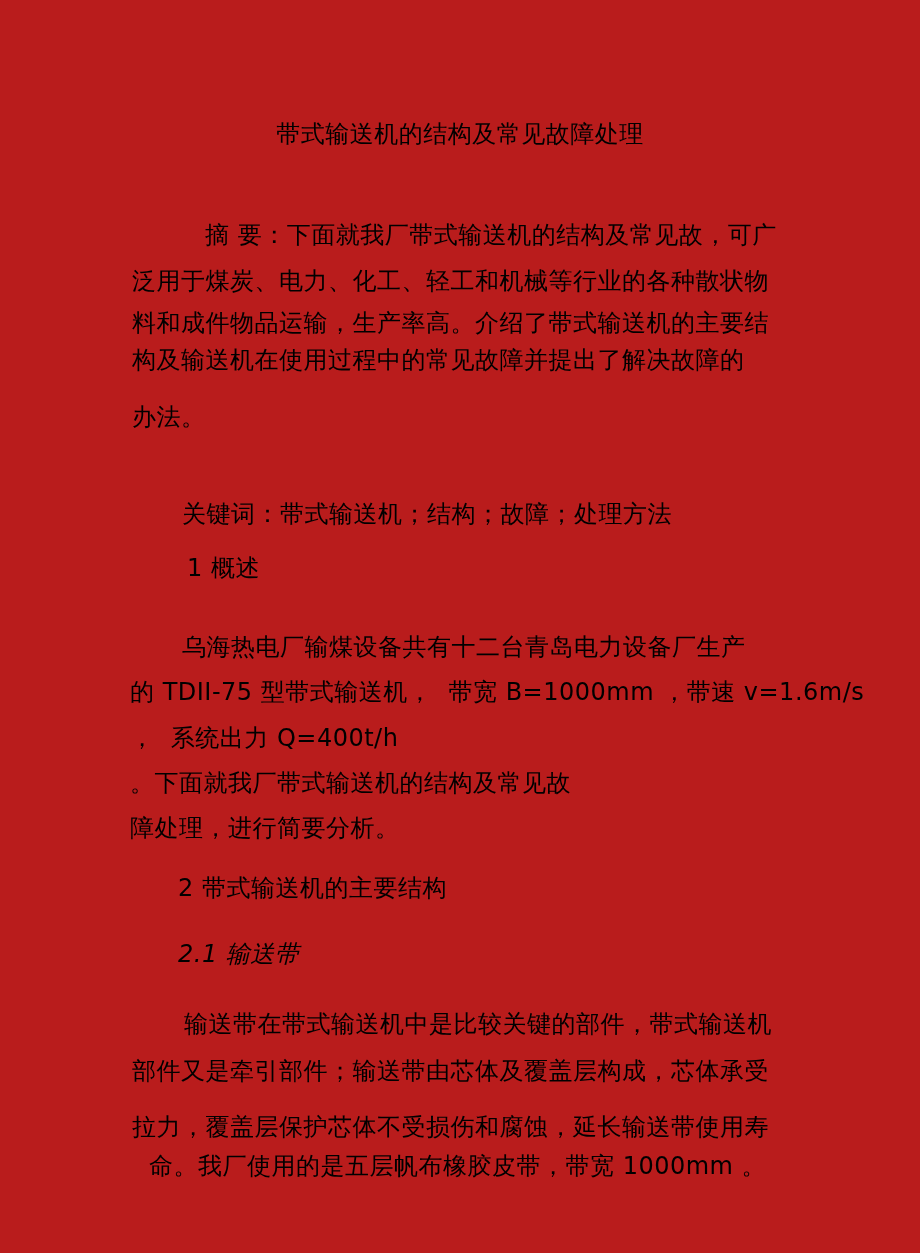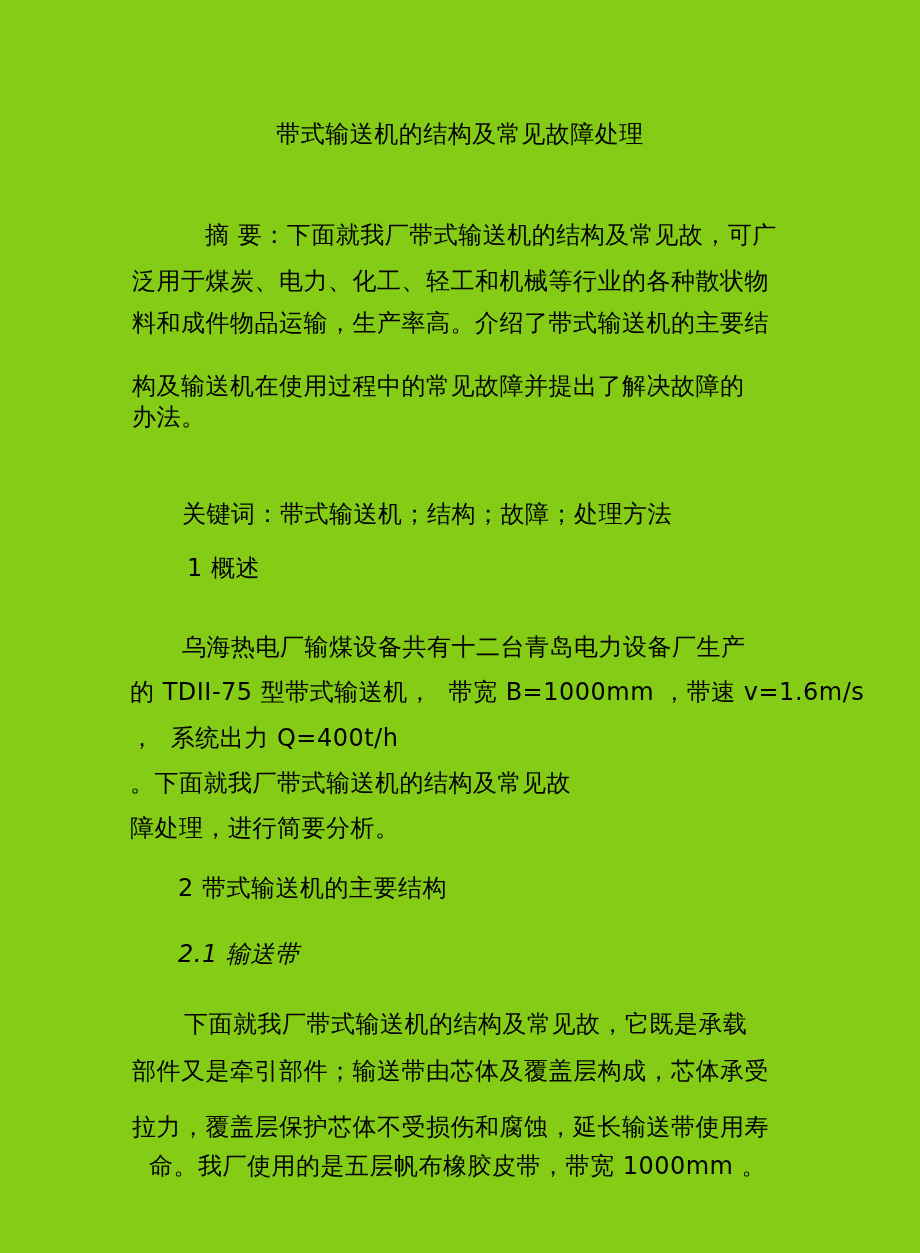--- a/index.html
+++ b/index.html
@@ -4,21 +4,21 @@
 <style>
   html, body {
     margin: 0;
     padding: 0;
     background: #ffffff;
   }
   .page {
     position: relative;
     width: 920px;
     height: 1253px;
-    background: #84cc16;
+    background: #b91c1c;
     overflow: hidden;
     font-family: "DejaVu Sans", "Liberation Sans", sans-serif;
   }
   .line {
     position: absolute;
     font-size: 24px;
     line-height: 30px;
     color: #000000;
     white-space: pre;
     letter-spacing: 0.5px;
@@ -27,21 +27,21 @@
     left: 0;
     top: 119px;
     width: 920px;
     text-align: center;
     white-space: pre;
   }
   
   .ab1 { top: 220px;  left: 205px; }
   .ab2 { top: 266px;  left: 132px; }
   .ab3 { top: 308px;  left: 132px; }
-  .ab4 { top: 371px;  left: 132px; text-align: right; }
+  .ab4 { top: 345px;  left: 132px; text-align: right; }
   .ab5 { top: 402px;  left: 132px; }
   
   .kw  { top: 499px;  left: 182px; }
   .h1  { top: 553px;  left: 180px; margin-left: 7px; }
   
   .p1a { top: 632px;  left: 182px; }
   .p1b { top: 677px;  left: 130px; text-align: right; }
   .p1c { top: 723px;  left: 130px; }
   .p1d { top: 768px;  left: 130px; }
   .p1e { top: 813px;  left: 130px; }
@@ -74,18 +74,18 @@
   <div class="line p1a">乌海热电厂输煤设备共有十二台青岛电力设备厂生产</div>
   <div class="line p1b">的 TDII-75 型带式输送机，  带宽 B=1000mm ，带速 v=1.6m/s</div>
   <div class="line p1c">，  系统出力 Q=400t/h</div>
   <div class="line p1d">。下面就我厂带式输送机的结构及常见故</div>
   <div class="line p1e">障处理，进行简要分析。</div>
 
   <div class="line h2">2 带式输送机的主要结构</div>
 
   <div class="line h21">2.1 输送带</div>
 
-  <div class="line p2a">下面就我厂带式输送机的结构及常见故，它既是承载</div>
+  <div class="line p2a">输送带在带式输送机中是比较关键的部件，带式输送机</div>
   <div class="line p2b">部件又是牵引部件；输送带由芯体及覆盖层构成，芯体承受</div>
   <div class="line p2c">拉力，覆盖层保护芯体不受损伤和腐蚀，延长输送带使用寿</div>
   <div class="line p2d">命。我厂使用的是五层帆布橡胶皮带，带宽 1000mm 。</div>
 
 </div>
 
 </body></html>

